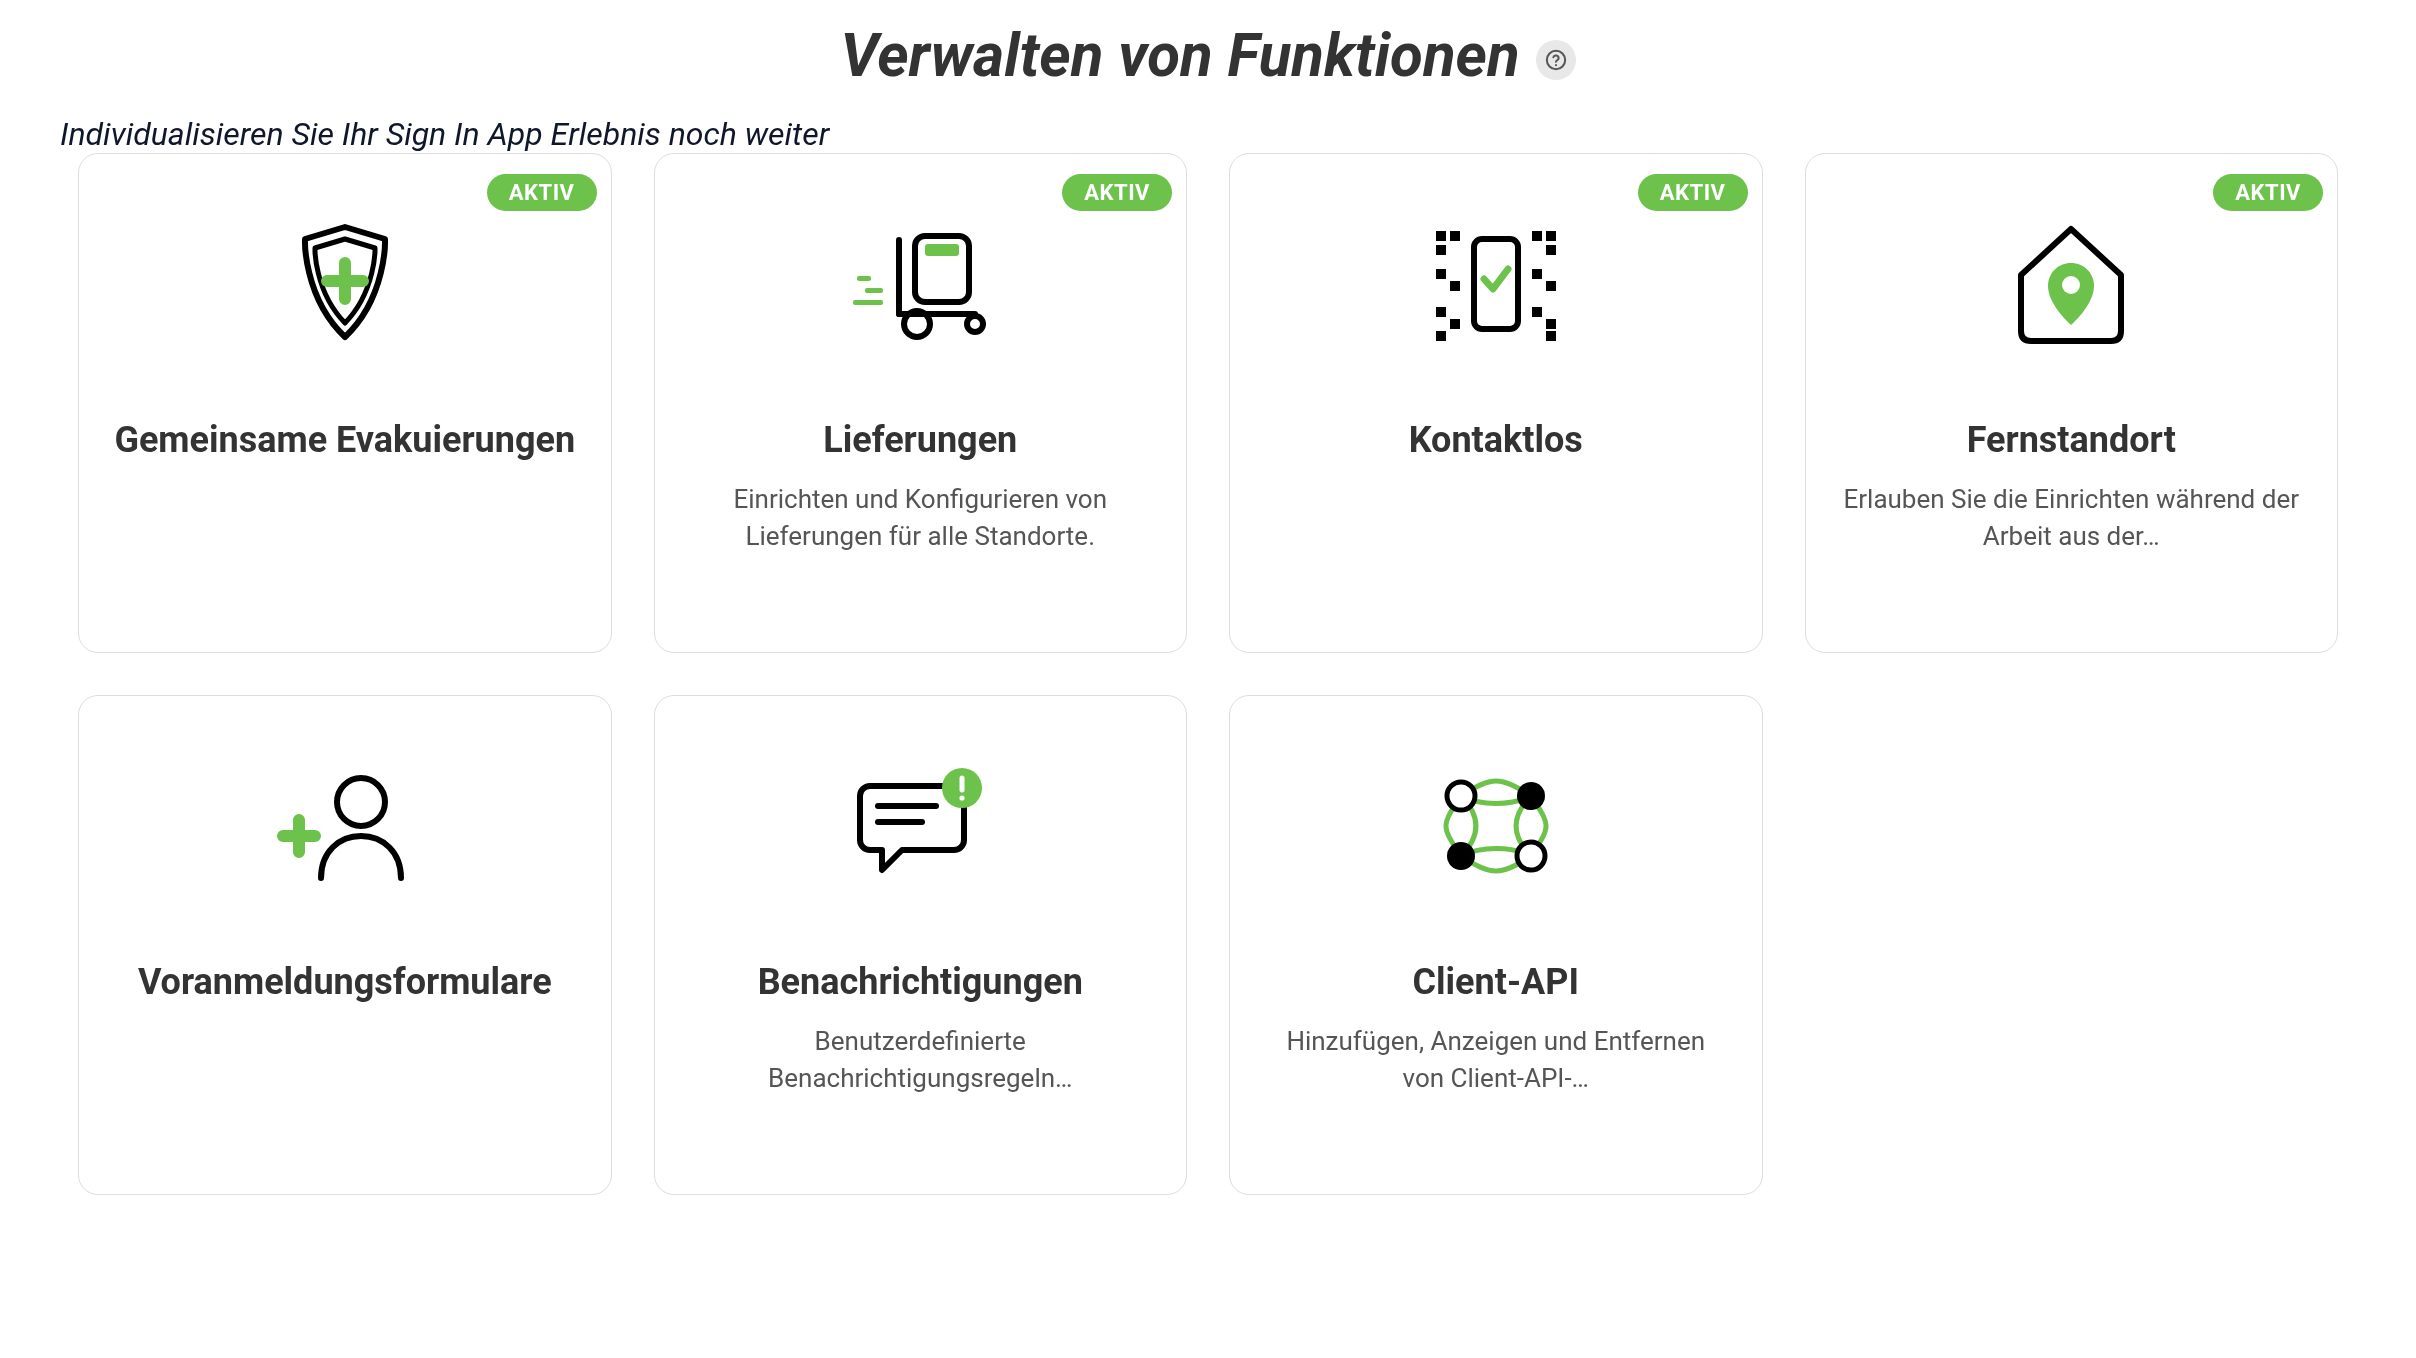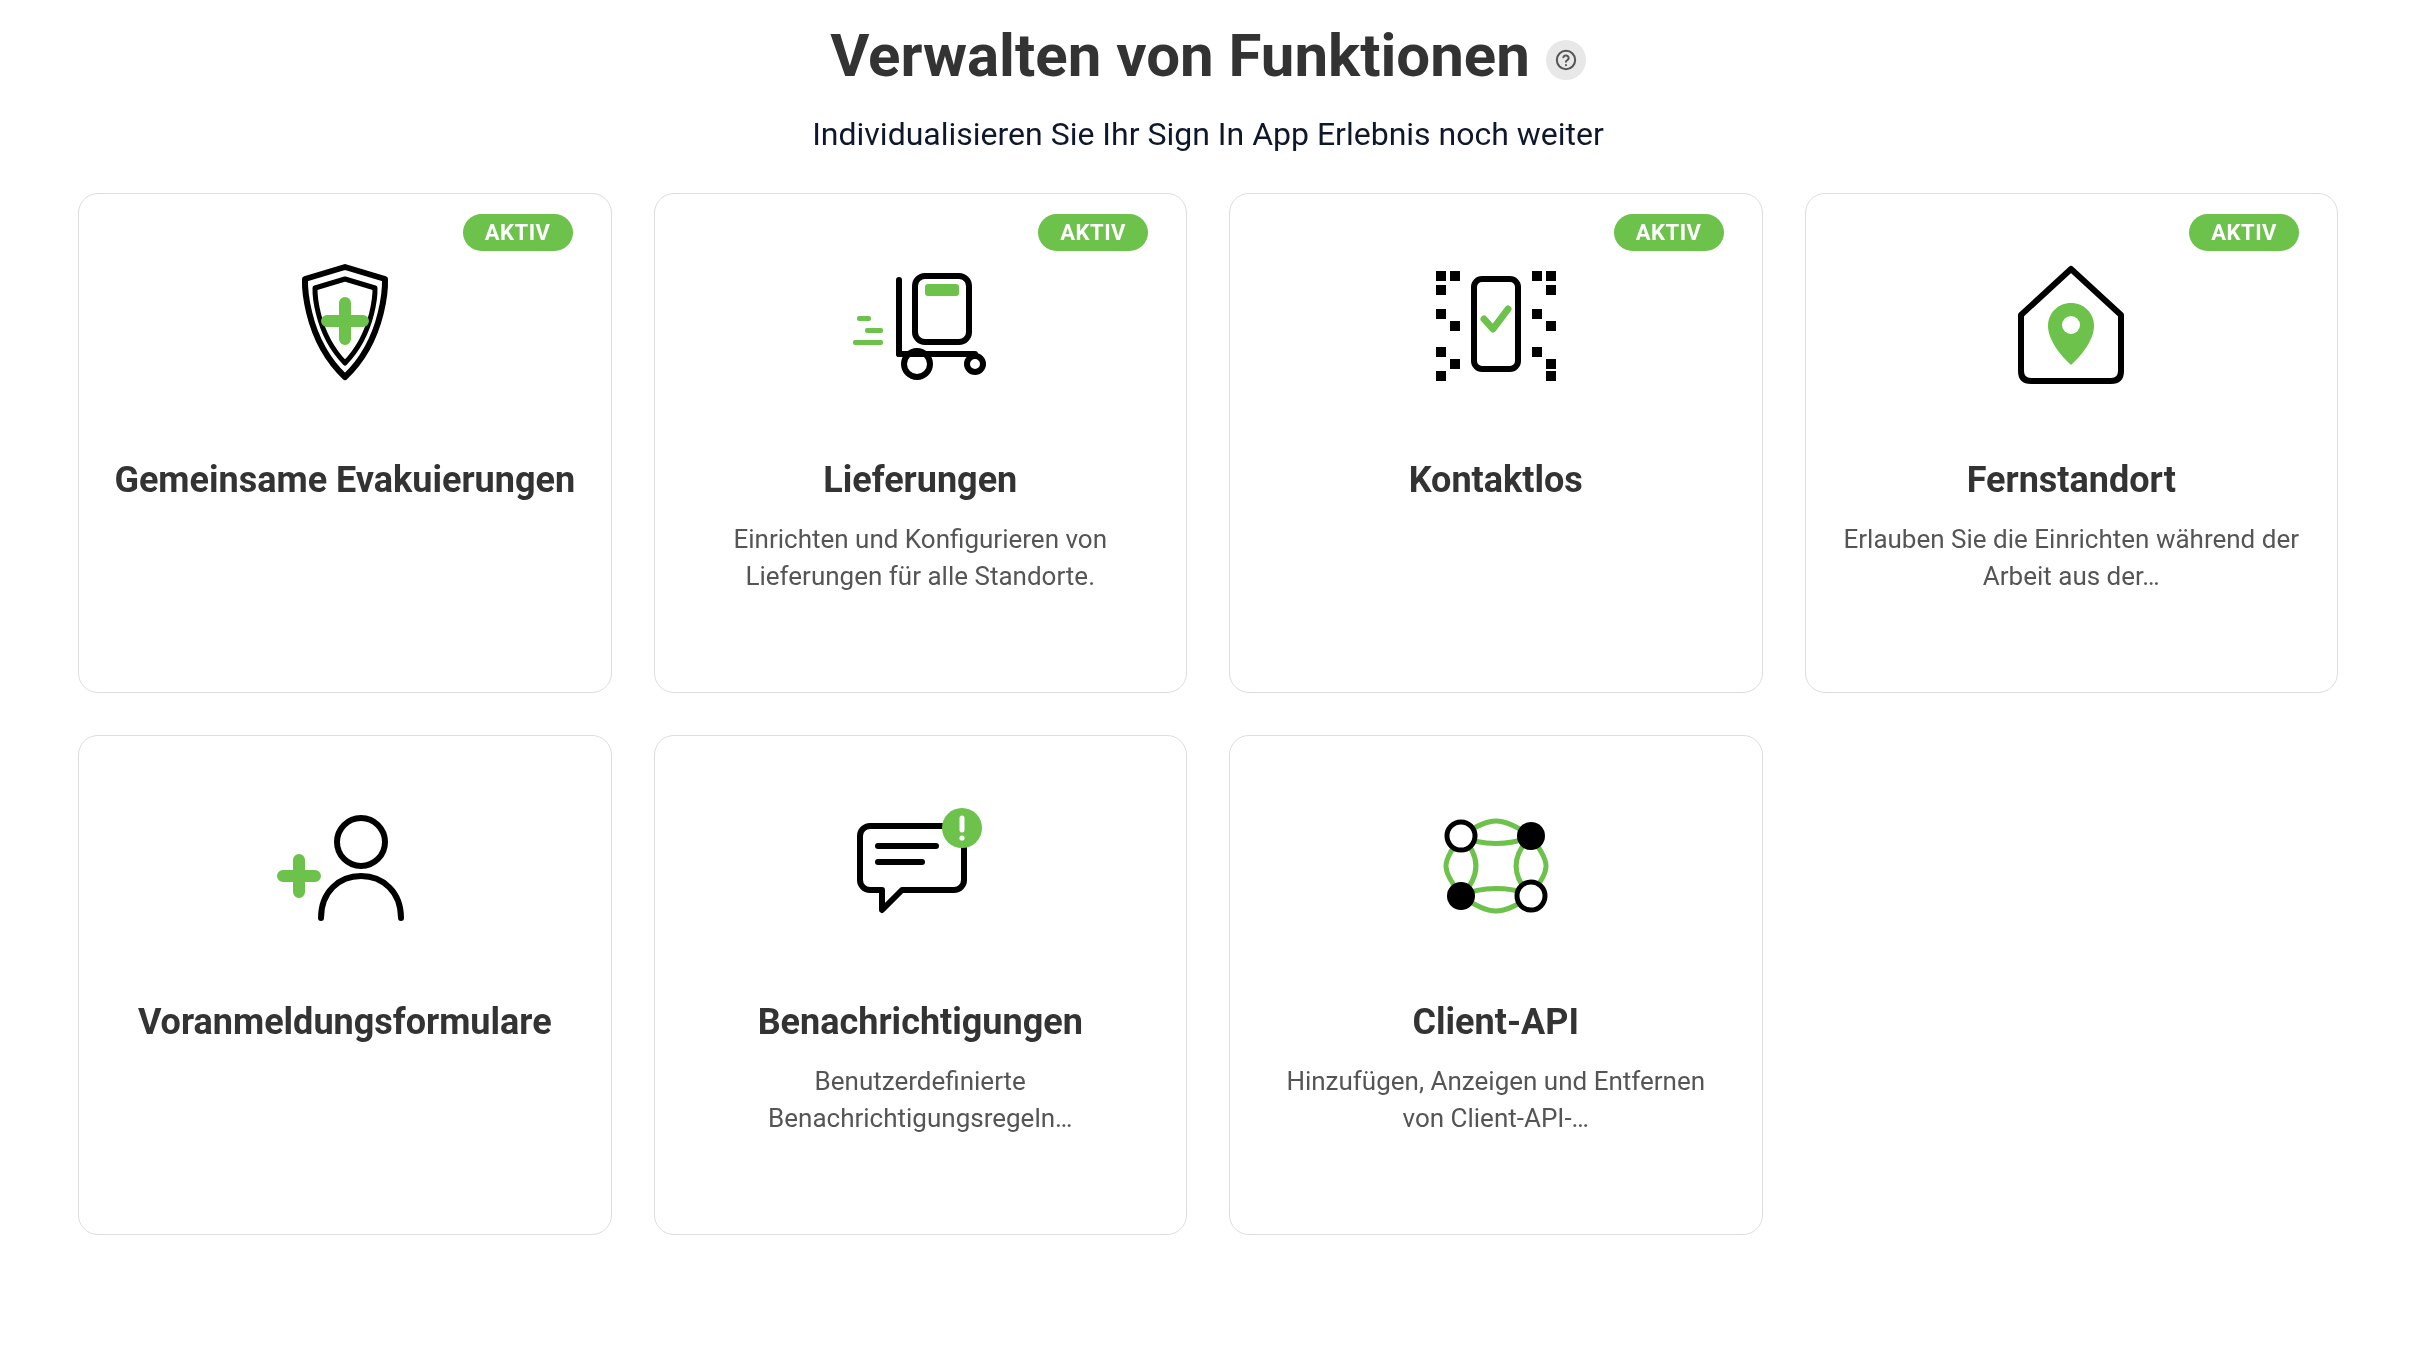--- a/index.html
+++ b/index.html
@@ -4,22 +4,22 @@
 <style>
   * { box-sizing: border-box; margin: 0; padding: 0; }
   body {
     font-family: -apple-system, BlinkMacSystemFont, "Segoe UI", Roboto, Helvetica, Arial, sans-serif;
     background: #fff;
     color: #333;
     width: 2416px;
     padding: 20px 60px 60px 60px;
   }
   .header {
-    text-align: center;
-    margin-bottom: 40px;
+    text-align: left;
+    font-style: italic;
   }
   .title-row {
     display: flex;
     align-items: center;
     justify-content: center;
     gap: 16px;
     margin-bottom: 24px;
   }
   .page-title {
     font-size: 60px;
@@ -60,21 +60,21 @@
     text-align: center;
     min-height: 500px;
     cursor: pointer;
     display: flex;
     flex-direction: column;
     align-items: center;
   }
   .badge {
     position: absolute;
     top: 20px;
-    right: 38px;
+    right: 14px;
     background: #6cc24a;
     color: #fff;
     font-weight: 700;
     font-size: 22px;
     padding: 6px 22px;
     border-radius: 999px;
     letter-spacing: 0.5px;
   }
   .icon-wrap {
     height: 160px;

